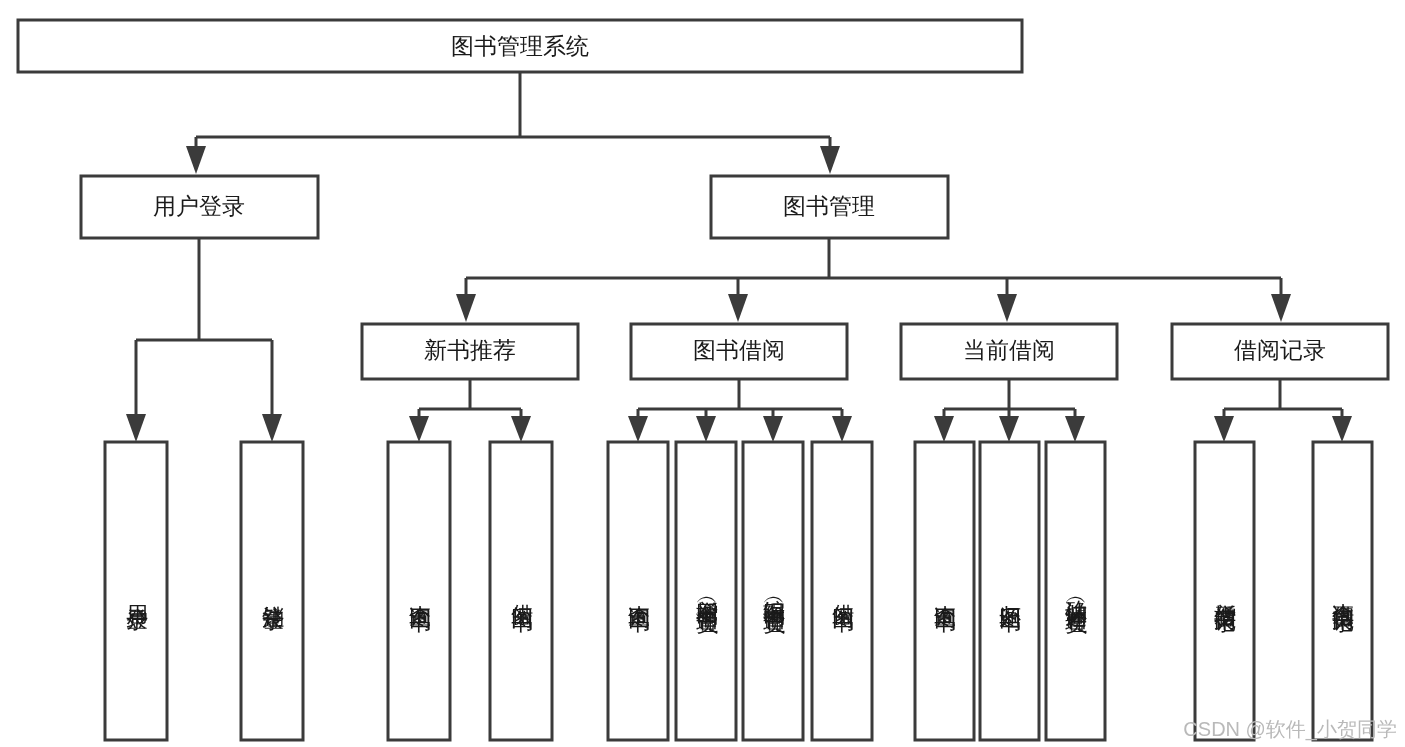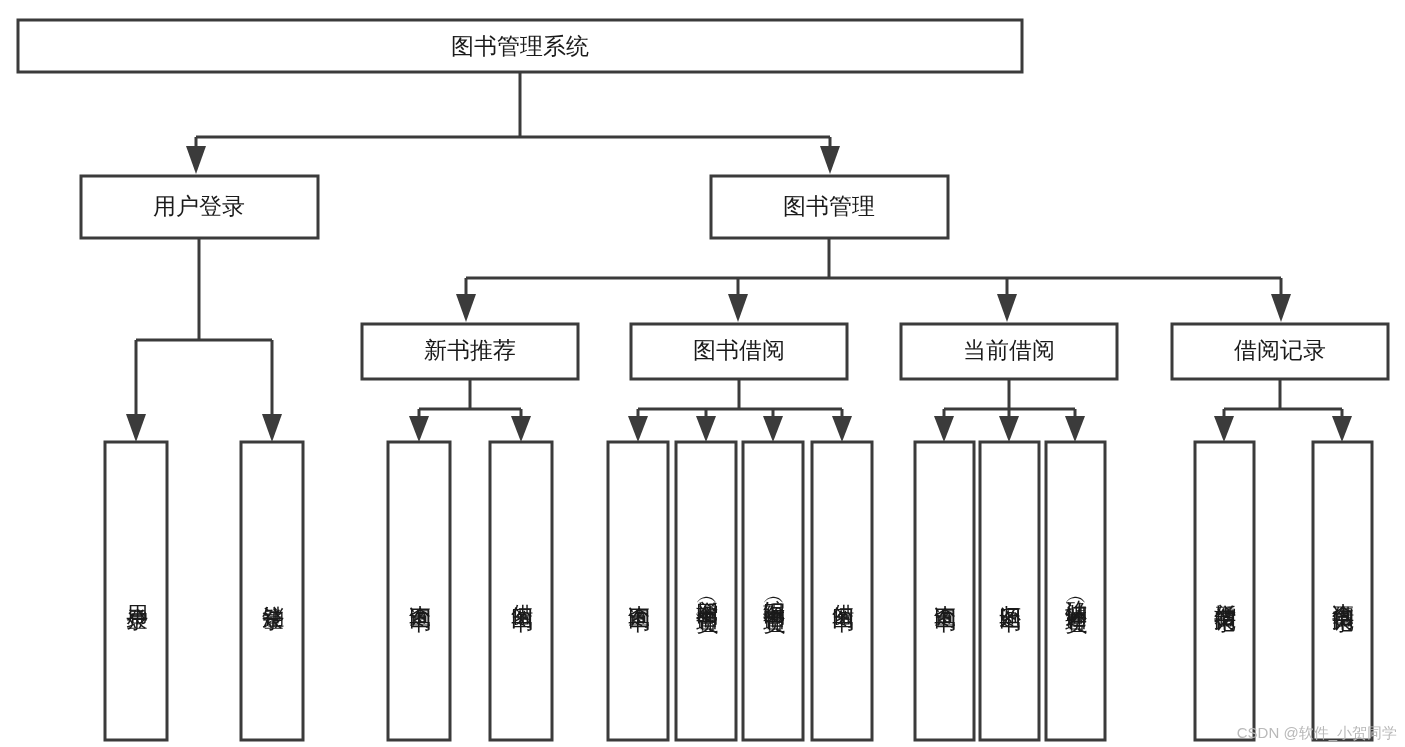--- a/index.html
+++ b/index.html
@@ -15,21 +15,21 @@
   .arrow-head{fill:#3b3b3b;stroke:none;}
   .node-label{
     font-family:"Liberation Sans","DejaVu Sans",sans-serif;
     fill:#1a1a1a;text-anchor:middle;dominant-baseline:middle;
   }
   .label-h{font-size:23px;}
   .label-v{font-size:22px;writing-mode:vertical-rl;text-orientation:upright;letter-spacing:2px;}
   .watermark{
     position:absolute;right:8px;bottom:4px;
     font-family:"Liberation Sans","DejaVu Sans",sans-serif;
-    font-size:15px;color:#b9b9b9;white-space:nowrap;
+    font-size:20px;color:#b9b9b9;white-space:nowrap;
     pointer-events:none;user-select:none;text-align:right;
   }
 </style>
 </head>
 <body>
 
 <div id="diagram-root">
 <svg width="1405" height="747" viewBox="0 0 1405 747" xmlns="http://www.w3.org/2000/svg">
 
   <g>

